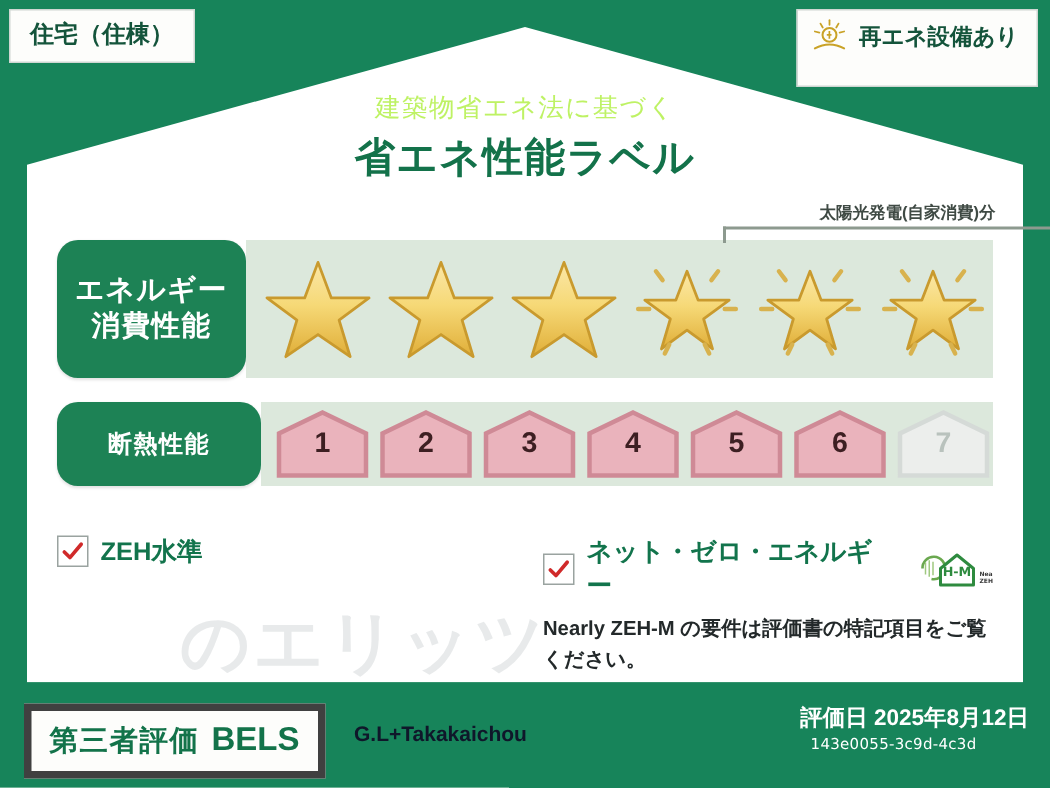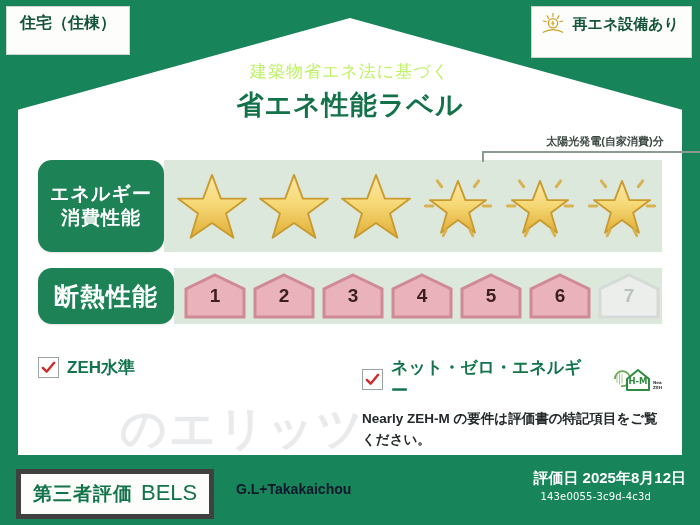--- a/index.html
+++ b/index.html
@@ -31,21 +31,21 @@
     color:rgba(120,130,135,0.17);
     letter-spacing:2px;
     white-space:nowrap;
     pointer-events:none;
     font-family:"DejaVu Sans",sans-serif;
   }
   
   .tag-dwelling{
     position:absolute;left:6px;top:6px;
     background:#fdfdfb;border:1px solid #cfd6d2;
-    padding:6px 13px 20px 13px;
+    padding:6px 13px 7px 13px;
     font-size:16px;font-weight:bold;color:#14543b;
     letter-spacing:0px;
     z-index:6;
   }
   
   .tag-renew{
     position:absolute;right:8px;top:6px;
     background:#fdfdfb;border:1px solid #cfd6d2;
     padding:5px 12px 21px 8px;
     display:flex;align-items:center;gap:7px;
@@ -66,21 +66,21 @@
   .row-energy{left:38px;top:160px;width:624px;height:92px;}
   .row-insul{left:38px;top:268px;width:624px;height:56px;}
   .row-key{
     background:#1d8255;color:#ffffff;
     display:flex;flex-direction:column;align-items:center;justify-content:center;
     font-weight:bold;letter-spacing:1px;
     box-shadow:0 1px 2px rgba(0,0,0,.12);
     border-radius:14px;
   }
   .row-energy .row-key{width:126px;font-size:19px;line-height:1.25;}
-  .row-insul  .row-key{width:148px;font-size:25px;}
+  .row-insul  .row-key{width:148px;font-size:16px;}
   .row-val{
     flex:1;background:#dce8dc;
     display:flex;align-items:center;
     position:relative;
   }
   
   .stars{display:flex;align-items:center;gap:2px;padding-left:8px;}
   .star-cell{position:relative;width:80px;height:78px;display:flex;align-items:center;justify-content:center;}
   .star-svg{width:74px;height:72px;display:block;}
   
@@ -127,21 +127,21 @@
   .zehm-logo{width:52px;height:30px;display:block;margin-left:4px;flex:0 0 auto;}
   
   .footer{position:absolute;left:0;bottom:0;width:700px;height:68px;z-index:5;}
   .bels-badge{
     position:absolute;left:16px;top:12px;
     background:#fdfdfb;border:5px solid #404040;
     padding:6px 12px 7px 12px;
     display:flex;align-items:baseline;gap:8px;
   }
   .bels-jp{font-size:19px;font-weight:bold;color:#13734a;letter-spacing:1px;}
-  .bels-en{font-size:22px;font-weight:normal;color:#13734a;letter-spacing:0px;}
+  .bels-en{font-size:22px;font-weight:bold;color:#13734a;letter-spacing:0px;}
   .bldg-name{
     position:absolute;left:236px;top:24px;
     font-size:14px;font-weight:bold;color:#0f172a;
   }
   .foot-right{position:absolute;right:14px;top:12px;text-align:right;color:#ffffff;}
   .foot-date{font-size:15px;font-weight:bold;padding-left:28px;}
   .foot-id{font-size:10px;margin-top:3px;letter-spacing:.2px;font-family:"DejaVu Sans",sans-serif;text-align:center;}
 </style>
 </head>
 <body>

